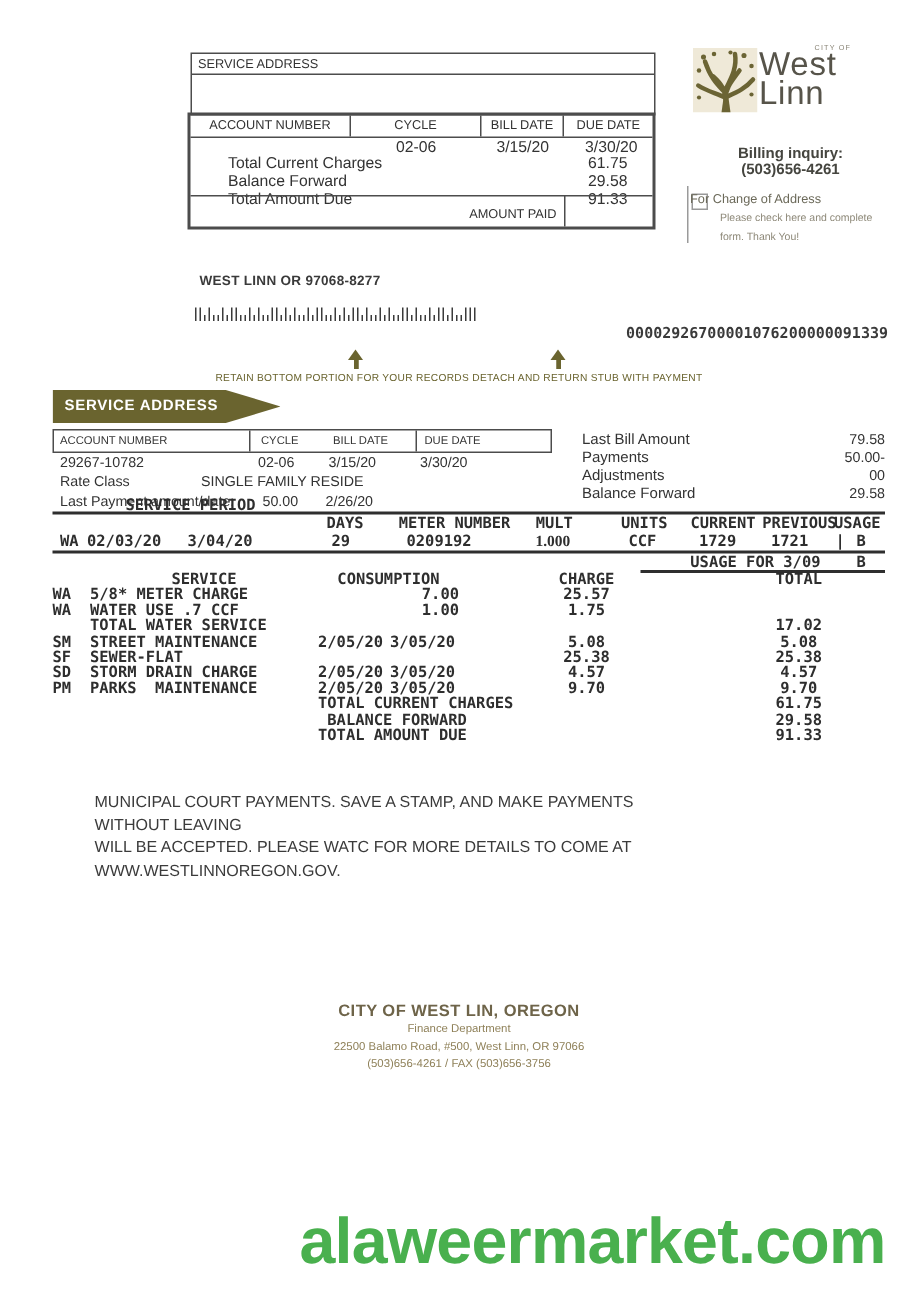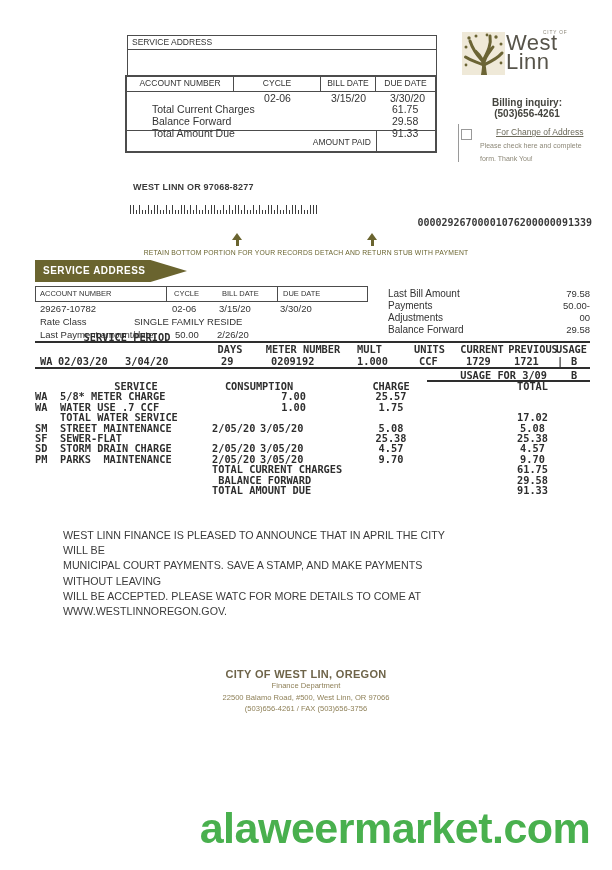--- a/index.html
+++ b/index.html
@@ -16,21 +16,21 @@
   .acct-table .v{position:absolute;font-size:10.5px;color:#333;}
   .amt-divider{position:absolute;left:249px;top:53px;width:1px;height:21px;background:#4c4c4c;}
   .amt-border{position:absolute;left:0;top:53px;width:100%;height:1px;background:#4c4c4c;}
   .perf{left:458px;top:124px;width:1px;height:38px;background:#9a9a9a;}
   
   .cityof{left:543px;top:30px;font-size:4.8px;letter-spacing:.8px;color:#8a8577;}
   .west{left:506px;top:33px;font-size:22px;line-height:19px;color:#57544a;letter-spacing:.5px;}
   .linn{left:506px;top:52px;font-size:22px;line-height:19px;color:#57544a;letter-spacing:.5px;}
   .billing{left:464px;top:97px;width:126px;text-align:center;font-size:10px;font-weight:700;color:#45453f;}
   .checkbox{left:461px;top:129px;width:11px;height:11px;border:1.2px solid #999;box-sizing:border-box;}
-  .coa-t{left:480px;top:127px;font-size:8.5px;color:#6b6959;text-decoration:underline;padding-left:16px;}
+  .coa-t{left:460px;top:127px;font-size:8.5px;color:#6b6959;}
   .coa-n{font-size:7px;color:#8d8878;}
   
   .mail-city{left:133px;top:182px;font-size:9px;font-weight:600;color:#3a3a3a;letter-spacing:.2px;}
   .barcode{left:130px;top:196px;height:9px;}
   .bar{display:inline-block;width:1px;margin-right:2px;background:#3b3b3b;vertical-align:bottom;}
   .bar.tall{height:9px;}.bar.short{height:4px;}
   .ocr{left:402px;top:217px;width:190px;text-align:right;font-family:"DejaVu Sans Mono",monospace;font-weight:700;font-size:10px;color:#3a3a3a;}
   
   .uparrow{width:0;height:0;border-left:5px solid transparent;border-right:5px solid transparent;border-bottom:7px solid #6a642f;}
   .uparrow::after{content:"";display:block;width:3px;height:6px;background:#6a642f;margin:7px 0 0 -1.5px;position:relative;left:0;}
@@ -179,21 +179,21 @@
   <span class="m ctr" style="left:402px;top:344px;width:55px;">UNITS</span>
   <span class="m ctr" style="left:452px;top:344px;width:60px;">CURRENT</span>
   <span class="m ctr" style="left:502px;top:344px;width:62px;">PREVIOUS</span>
   <span class="m ctr" style="left:553px;top:344px;width:37px;">USAGE</span>
 
   <span class="m" style="left:40px;top:355.5px;">WA</span>
   <span class="m" style="left:58px;top:355.5px;">02/03/20</span>
   <span class="m" style="left:125px;top:355.5px;">3/04/20</span>
   <span class="m" style="left:221px;top:355.5px;">29</span>
   <span class="m" style="left:271px;top:355.5px;">0209192</span>
-  <span class="m" style="left:357px;top:355.5px;">1.000</span>
+  <span class="m" style="left:357px;top:355.5px;font-family:Liberation Serif, serif;">1.000</span>
   <span class="m" style="left:419px;top:355.5px;">CCF</span>
   <span class="m" style="left:466px;top:355.5px;">1729</span>
   <span class="m" style="left:514px;top:355.5px;">1721</span>
   <span class="m" style="left:557px;top:355.5px;">|</span>
   <span class="m" style="left:571px;top:355.5px;">B</span>
 
   <div class="abs rule" style="left:35px;top:367px;width:555px;height:1.5px;"></div>
   <span class="m rt" style="left:410px;top:369.5px;width:137px;">USAGE FOR 3/09</span>
   <span class="m" style="left:571px;top:369.5px;">B</span>
   <div class="abs rule" style="left:427px;top:380px;width:163px;height:1.5px;"></div>
@@ -276,21 +276,20 @@
     </div>
     <div class="crow">
       <span></span>
         <span></span>
       <span class="span35">TOTAL AMOUNT DUE</span>
       <span class="cto">91.33</span>
     </div>
   </div>
 
   <div class="abs notice">
-    <div>WEST LINN FINANCE IS PLEASED TO ANNOUNCE THAT IN APRIL THE CITY WILL BE</div>
     <div>MUNICIPAL COURT PAYMENTS. SAVE A STAMP, AND MAKE PAYMENTS WITHOUT LEAVING</div>
     <div>WILL BE ACCEPTED. PLEASE WATC FOR MORE DETAILS TO COME AT</div>
     <div>WWW.WESTLINNOREGON.GOV.</div>
   </div>
 
   <div class="abs footer">
     <div class="t">CITY OF WEST LIN, OREGON</div>
     <div class="s">Finance Department</div>
     <div class="s">22500 Balamo Road, #500, West Linn, OR 97066</div>
     <div class="s">(503)656-4261 / FAX (503)656-3756</div>

